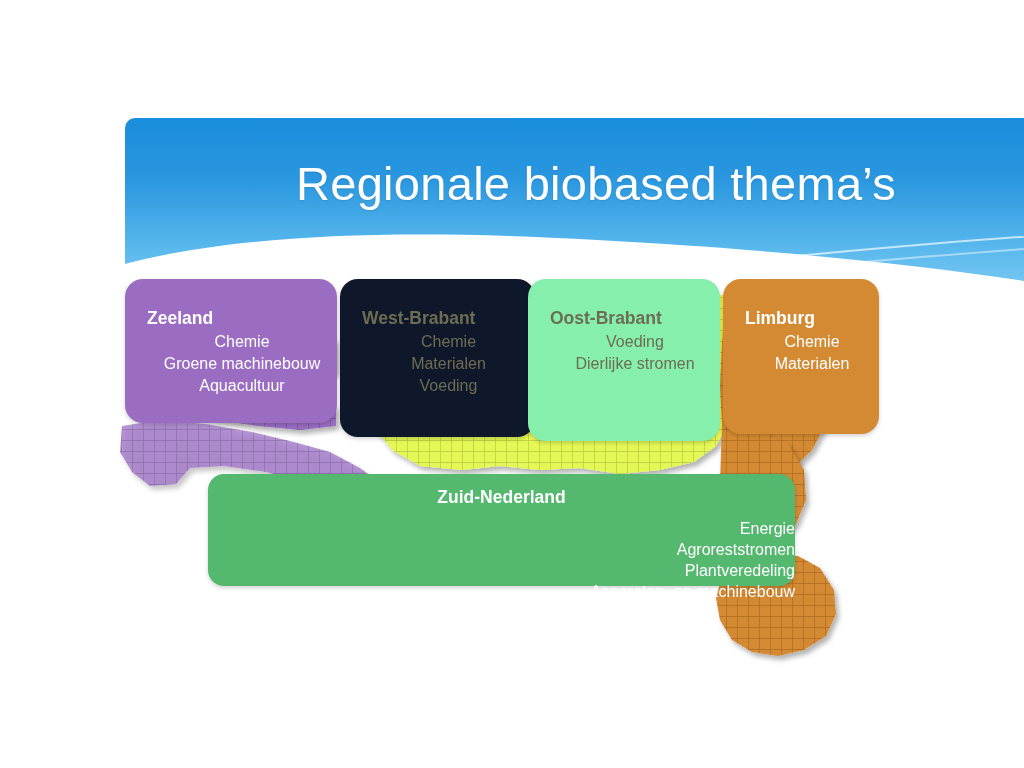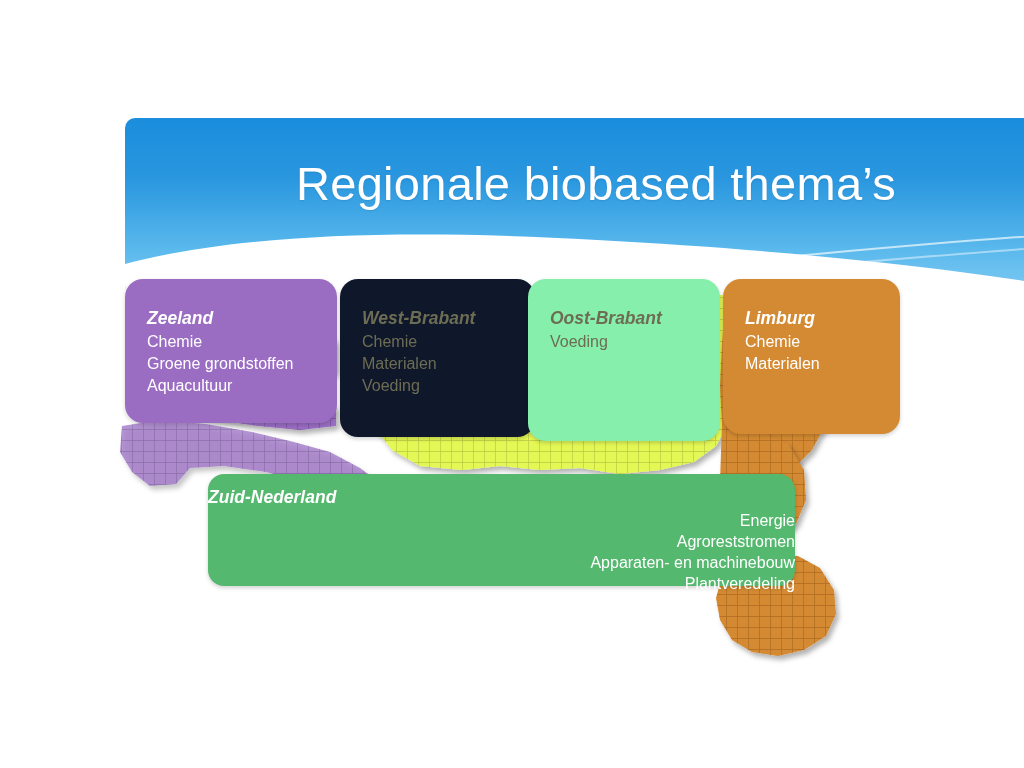--- a/index.html
+++ b/index.html
@@ -69,30 +69,30 @@
   
   .region-box {
     position: absolute;
     border-radius: 18px;
     box-sizing: border-box;
     padding: 28px 0 0 22px;
     box-shadow: 0 2px 4px rgba(0,0,0,0.18);
   }
   .region-name {
     font-weight: bold;
-    font-style: italic;
     font-size: 17.5px;
     line-height: 23px;
     margin-bottom: 1px;
     white-space: nowrap;
   }
   .region-item {
     font-size: 16px;
     line-height: 22px;
     white-space: nowrap;
+    text-align: center;
   }
 
   #box-zeeland {
     left: 125px; top: 279px;
     width: 212px; height: 144px;
     background: #9a6dc3;
     color: #ffffff;
   }
   #box-west {
     left: 340px; top: 279px;
@@ -101,42 +101,42 @@
     color: #6d6d54;
   }
   #box-oost {
     left: 528px; top: 279px;
     width: 192px; height: 162px;
     background: #86efac;
     color: #6d6d54;
   }
   #box-limburg {
     left: 723px; top: 279px;
-    width: 177px; height: 155px;
+    width: 156px; height: 155px;
     background: #d38a33;
     color: #ffffff;
   }
 
   #box-zuid {
     position: absolute;
     left: 208px; top: 474px;
     width: 587px; height: 112px;
     border-radius: 16px;
     background: #55b86f;
     color: #ffffff;
     box-sizing: border-box;
     padding-top: 11px;
     text-align: center;
     box-shadow: 0 2px 4px rgba(0,0,0,0.18);
   }
   #box-zuid .region-name {
     font-size: 17.5px;
     line-height: 25px;
-    text-align: left;
-    margin-bottom: 0;
+    text-align: center;
+    margin-bottom: 8px;
   }
   #box-zuid .region-item {
     font-size: 16px;
     line-height: 21px;
     text-align: right;
   }
 </style>
 </head>
 <body>
 
@@ -226,43 +226,44 @@
       <path d="M0,177 L0,146 C90,118 220,110 400,122 C560,132 700,150 798,170 L798,177 Z" fill="#ffffff"></path>
       <path d="M798,116 C700,122 560,140 430,152 C320,162 180,162 90,152" fill="none" stroke="rgba(255,255,255,0.65)" stroke-width="2"></path>
       <path d="M798,128 C690,136 560,152 430,162 C330,170 200,172 110,166" fill="none" stroke="rgba(255,255,255,0.45)" stroke-width="2"></path>
     </svg>
     <div class="banner-title">Regionale biobased thema’s</div>
   </div>
 
   <div class="region-box" id="box-zeeland">
     <div class="region-name">Zeeland</div>
     <div class="region-item">Chemie</div>
-    <div class="region-item">Groene grondstoffen</div>
+    <div class="region-item">Groene machinebouw</div>
     <div class="region-item">Aquacultuur</div>
   </div>
 
   <div class="region-box" id="box-west">
     <div class="region-name">West-Brabant</div>
     <div class="region-item">Chemie</div>
     <div class="region-item">Materialen</div>
     <div class="region-item">Voeding</div>
   </div>
 
   <div class="region-box" id="box-oost">
     <div class="region-name">Oost-Brabant</div>
     <div class="region-item">Voeding</div>
+    <div class="region-item">Dierlijke stromen</div>
   </div>
 
   <div class="region-box" id="box-limburg">
     <div class="region-name">Limburg</div>
     <div class="region-item">Chemie</div>
     <div class="region-item">Materialen</div>
   </div>
 
   <div id="box-zuid">
     <div class="region-name">Zuid-Nederland</div>
     <div class="region-item">Energie</div>
     <div class="region-item">Agroreststromen</div>
+    <div class="region-item">Plantveredeling</div>
     <div class="region-item">Apparaten- en machinebouw</div>
-    <div class="region-item">Plantveredeling</div>
   </div>
 
 </div>
 
 </body></html>

